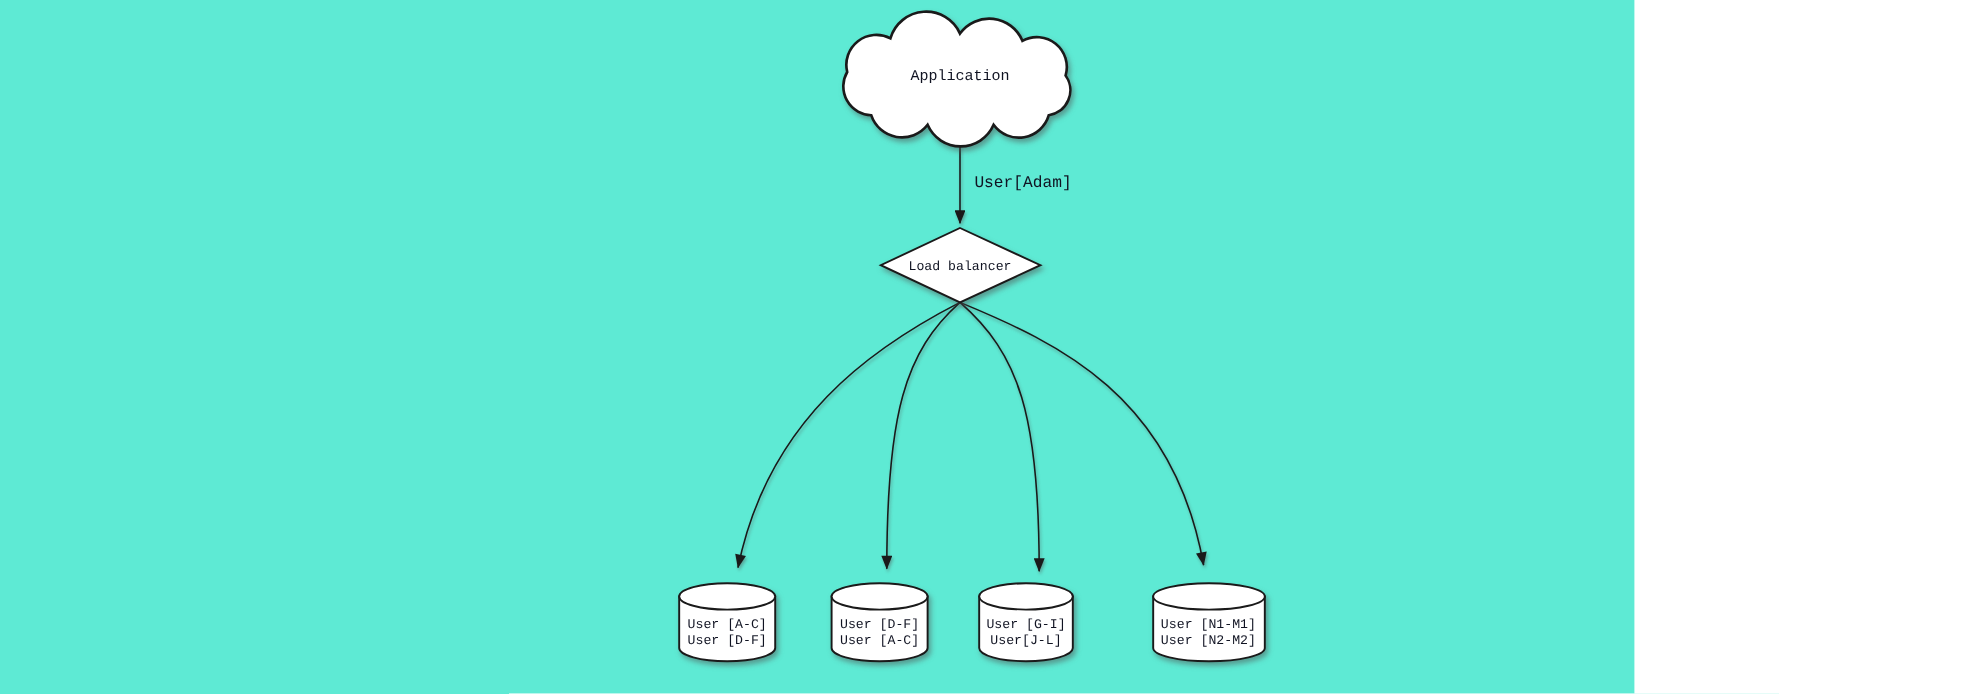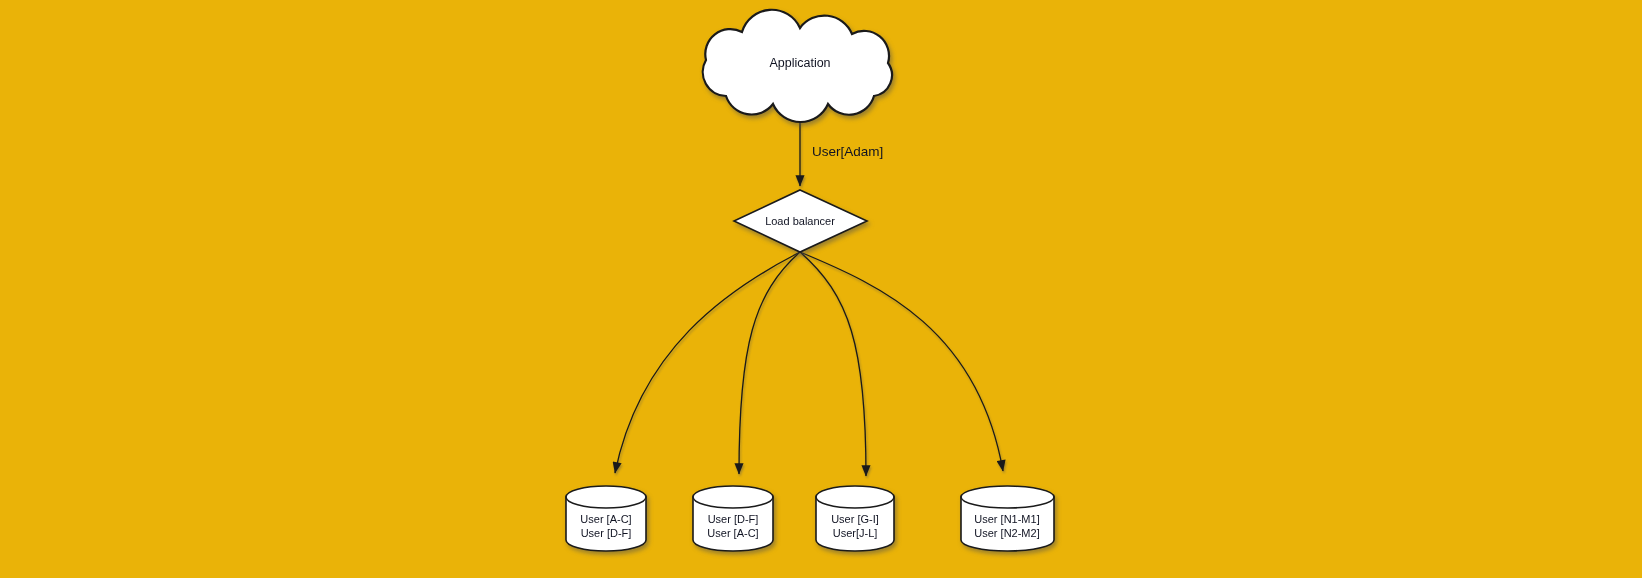--- a/index.html
+++ b/index.html
@@ -6,23 +6,24 @@
     margin: 0;
     padding: 0;
     background: #ffffff;
     width: 1642px;
     height: 578px;
     overflow: hidden;
     font-family: "Liberation Sans", sans-serif;
   }
   .canvas {
     position: relative;
-    width: 1642px;
+    width: 1362px;
     height: 578px;
-    background: #eab308;
+    background: #5eead4;
+    font-family: Liberation Mono, monospace;
   }
   svg { display: block; }
   .edge {
     fill: none;
     stroke: #1a1a1a;
     stroke-width: 1.3;
   }
   .edges  { filter: drop-shadow(1.5px 2px 1.2px rgba(80,80,80,0.45)); }
   .shapes { filter: drop-shadow(2.5px 3.5px 2px rgba(80,80,80,0.50)); }
   .shape {

